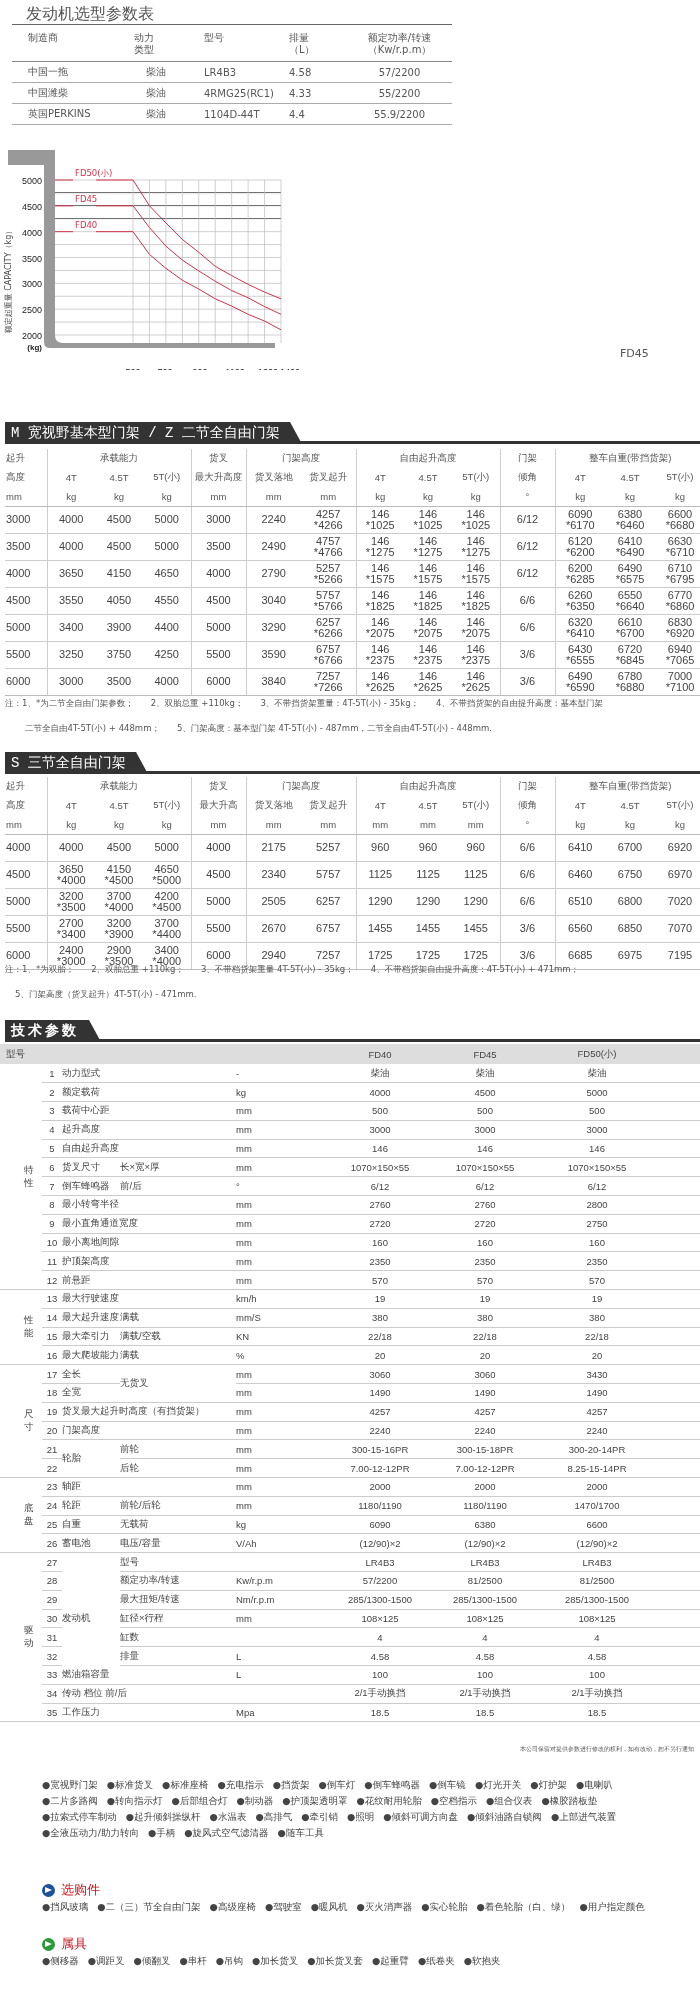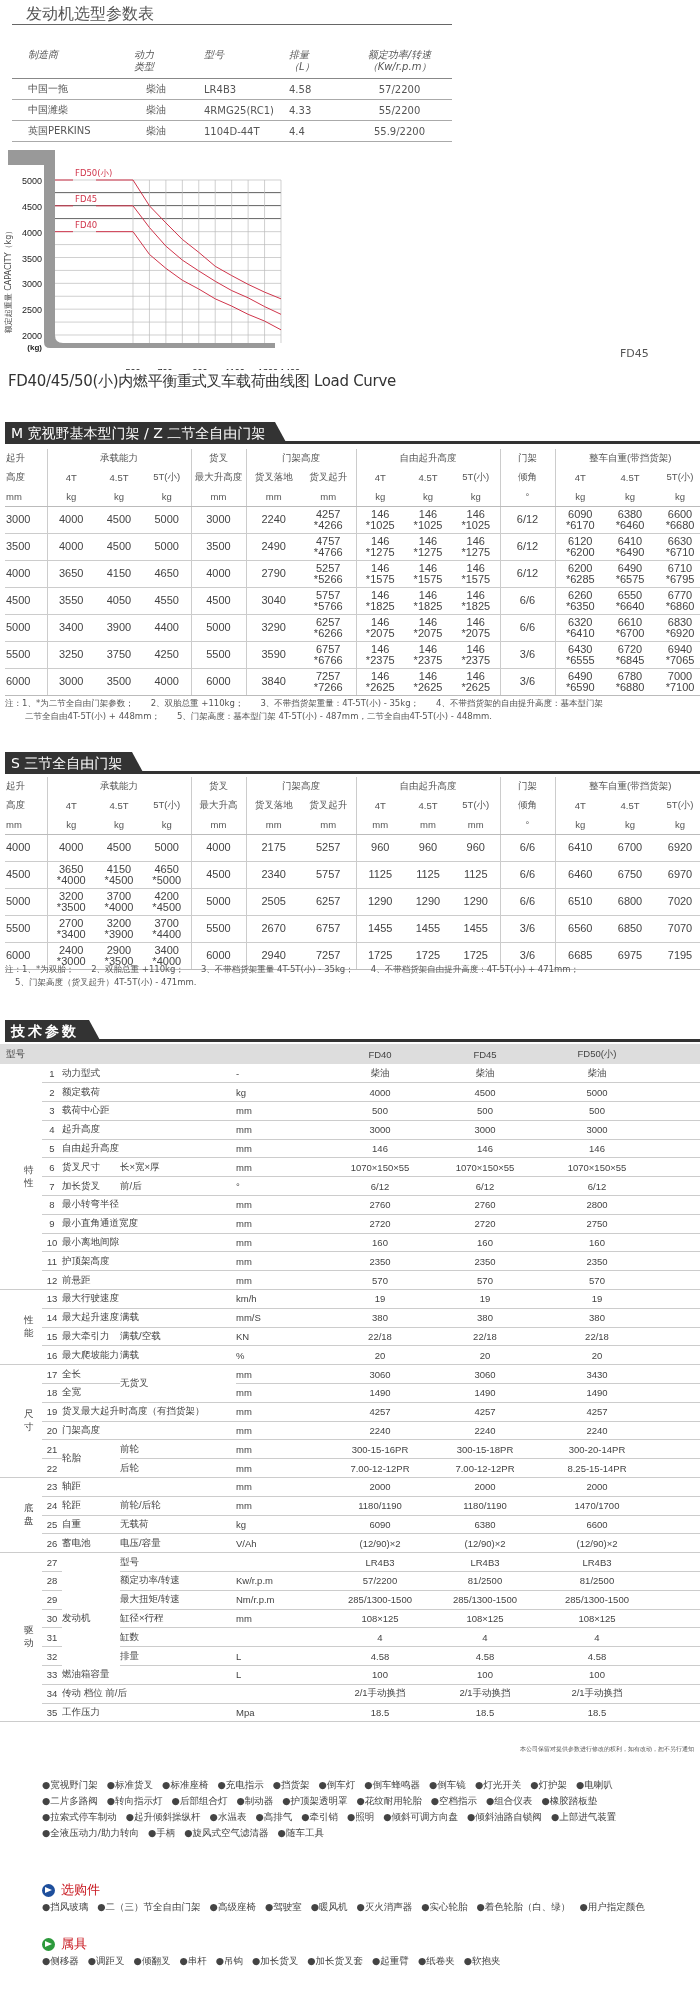--- a/index.html
+++ b/index.html
@@ -4,52 +4,52 @@
 <style>
   * { box-sizing: border-box; margin: 0; padding: 0; }
   html, body { width: 700px; background: #fff; }
   body { font-family: "DejaVu Sans", "Liberation Sans", sans-serif; color: #333; font-size: 10px; position: relative; height: 2000px; overflow: hidden; }
 
   
   .engine { position: absolute; left: 12px; top: 0; width: 440px; }
   .engine-title { font-size: 16px; color: #555; padding: 4px 0 0 14px; height: 24px; }
   .engine table { width: 100%; border-collapse: collapse; font-size: 10px; color: #555; }
   .engine thead tr { border-top: 1.5px solid #666; border-bottom: 1px solid #888; }
-  .engine th { font-weight: normal; text-align: left; vertical-align: top; padding: 24px 2px 5px 2px; line-height: 12px; font-style: italic; }
+  .engine th { font-weight: normal; text-align: left; vertical-align: top; padding: 7px 2px 5px 2px; line-height: 12px; }
   .engine td { padding: 3px 2px; border-bottom: 1px solid #aaa; height: 20px; }
   .engine .c1 { width: 120px; padding-left: 16px; }
   .engine .c2 { width: 70px; }
   .engine .c3 { width: 85px; }
   .engine .c4 { width: 60px; }
   .engine .c5 { text-align: center; }
 
   
   .chart { position: absolute; left: 0; top: 140px; width: 700px; height: 270px; }
   .chart svg { position: absolute; left: 0; top: 0; }
   .chart-title { position: absolute; left: 8px; top: 232px; font-size: 15px; color: #333; letter-spacing: -0.3px; }
   .chart-fd45 { position: absolute; left: 620px; top: 207px; font-size: 11px; color: #555; }
 
   
   .banner { position: absolute; left: 0; width: 700px; height: 22px; }
-  .banner .tab { position: absolute; left: 5px; top: 0; height: 22px; background: #333; color: #fff; font-size: 14px; line-height: 22px; padding: 0 10px 0 6px; }
+  .banner .tab { position: absolute; left: 5px; top: 0; height: 22px; background: #333; color: #fff; font-size: 14px; line-height: 22px; padding: 0 10px 0 6px; font-family: Liberation Mono, monospace; }
   .banner .tab::after { content: ""; position: absolute; right: -12px; top: 0; border-left: 12px solid #333; border-top: 22px solid transparent; }
   .banner .line { position: absolute; left: 5px; right: 0; bottom: 0; height: 3px; background: #333; }
 
   
   .mast { position: absolute; left: 5px; width: 695px; border-collapse: collapse; font-family: "Liberation Sans", sans-serif; color: #444; table-layout: fixed; }
   .mast th { font-weight: normal; font-size: 9.5px; height: 19px; text-align: center; color: #555; }
   .mast td { font-size: 11px; text-align: center; height: 27px; line-height: 11px; border-top: 1px solid #ccc; }
   .mast .u th { border-bottom: 1.5px solid #bbb; }
   .mast .lb { border-left: 1px solid #ccc; }
   .mast .fl { text-align: left; padding-left: 1px; }
   .mast .stk { display: block; }
   .mast tr.last td { border-bottom: 1.5px solid #bbb; }
 
   .notes { position: absolute; left: 5px; width: 695px; font-size: 8.5px; color: #555; line-height: 13px; white-space: nowrap; overflow: hidden; }
-  .notes .l2 { padding-left: 20px; }
+  .notes .l2 { padding-left: 20px; margin-top: 12px; }
 
   
   .tech { position: absolute; left: 0; top: 1044px; width: 700px; border-collapse: collapse; font-family: "Liberation Sans", sans-serif; font-size: 9.5px; color: #444; table-layout: fixed; }
   .tech .hdr td { background: #ddd; height: 20px; border: none; }
   .tech td { height: 18.8px; border-bottom: 1px solid #ccc; vertical-align: middle; }
   .tech td.cat { border-bottom: none; padding-left: 24px; }
   .tech td.cat.end { border-bottom: 1px solid #ccc; }
   .tech td.num { text-align: center; }
   .tech td.v { text-align: center; }
   .tech td.nb { border-bottom: none; }
@@ -156,21 +156,20 @@
       <line x1="55" x2="73" y1="65.83333333333333" y2="65.83333333333333" stroke="#d0354b" stroke-width="1"></line>
       <line x1="96" x2="133" y1="65.83333333333333" y2="65.83333333333333" stroke="#d0354b" stroke-width="1"></line>
       <text x="75" y="61.83333333333333" font-size="8.5" fill="#d0354b" font-family="DejaVu Sans, sans-serif">FD45</text>
       <path d="M133 65.83333333333333L149.44444444444446 87.53333333333333L165.88888888888889 106.13333333333334L182.33333333333331 120.08333333333334L198.77777777777777 130.93333333333334L215.22222222222223 141.26666666666665L231.66666666666666 150.56666666666666L248.1111111111111 157.8L264.55555555555554 166.58333333333331L281 174.33333333333334" fill="none" stroke="#d0354b" stroke-width="1"></path>
       <line x1="55" x2="73" y1="91.66666666666666" y2="91.66666666666666" stroke="#d0354b" stroke-width="1"></line>
       <line x1="96" x2="133" y1="91.66666666666666" y2="91.66666666666666" stroke="#d0354b" stroke-width="1"></line>
       <text x="75" y="87.66666666666666" font-size="8.5" fill="#d0354b" font-family="DejaVu Sans, sans-serif">FD40</text>
       <path d="M133 91.66666666666666L149.44444444444446 114.39999999999999L165.88888888888889 128.35L182.33333333333331 140.23333333333332L198.77777777777777 149.01666666666665L215.22222222222223 158.83333333333334L231.66666666666666 166.06666666666666L248.1111111111111 174.33333333333334L264.55555555555554 181.05L281 189.83333333333334" fill="none" stroke="#d0354b" stroke-width="1"></path>
     </svg>
   <div class="chart-fd45">FD45</div>
-  <div class="chart-title">FD40/45/50(小)内燃平衡重式叉车载荷曲线图  Load Curve</div>
 </div>
 
 <div class="banner" style="top:422px">
   <div class="tab">M 宽视野基本型门架 / Z 二节全自由门架</div>
   <div class="line"></div>
 </div>
 <table class="mast" id="mast-m" style="top:449px">
     <colgroup>
       <col style="width:42px">
       <col style="width:48px">
@@ -990,21 +989,21 @@
         <td style="white-space:nowrap">货叉尺寸</td>
         <td>长×宽×厚</td>
         <td>mm</td>
         <td class="v">1070×150×55</td>
         <td class="v">1070×150×55</td>
         <td class="v">1070×150×55</td>
         <td></td>
       </tr>
       <tr>
         <td class="num">7</td>
-        <td style="white-space:nowrap">加长货叉</td>
+        <td style="white-space:nowrap">倒车蜂鸣器</td>
         <td>前/后</td>
         <td>°</td>
         <td class="v">6/12</td>
         <td class="v">6/12</td>
         <td class="v">6/12</td>
         <td></td>
       </tr>
       <tr>
         <td class="num">8</td>
         <td colspan="2" style="white-space:nowrap">最小转弯半径</td>

